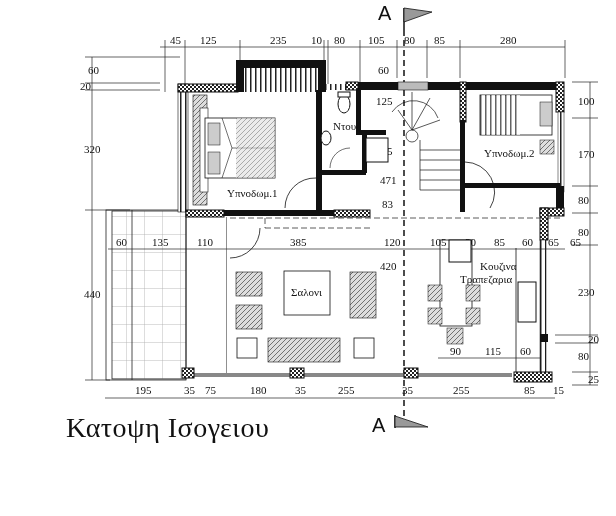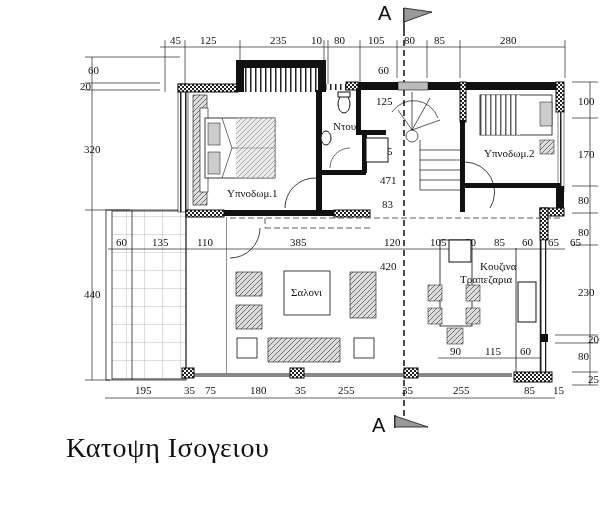--- a/index.html
+++ b/index.html
@@ -1,20 +1,20 @@
 <!DOCTYPE html>
 <html><head>
 <meta charset="utf-8">
 <style>
   html,body{margin:0;padding:0;background:#fff;}
   body{width:616px;height:516px;position:relative;overflow:hidden;font-family:"Liberation Serif",serif;color:#111;}
   svg{position:absolute;left:0;top:0;}
   .dim{font-family:"Liberation Serif",serif;font-size:11px;fill:#111;}
   .room{font-family:"Liberation Serif",serif;font-size:11px;fill:#111;}
-  .title{position:absolute;left:66px;top:432px;font-family:"Liberation Serif",serif;font-size:28px;color:#111;letter-spacing:0.5px;}
+  .title{position:absolute;left:66px;top:412px;font-family:"Liberation Serif",serif;font-size:28px;color:#111;letter-spacing:0.5px;}
   .sec{font-family:"Liberation Sans",sans-serif;font-size:20px;fill:#111;}
 </style>
 </head>
 <body>
 
 <svg width="616" height="516" viewBox="0 0 616 516">
   <defs>
     <pattern id="checker" width="4" height="4" patternUnits="userSpaceOnUse">
       <rect width="4" height="4" fill="#fff"></rect>
         <rect width="2" height="2" fill="#222"></rect>

